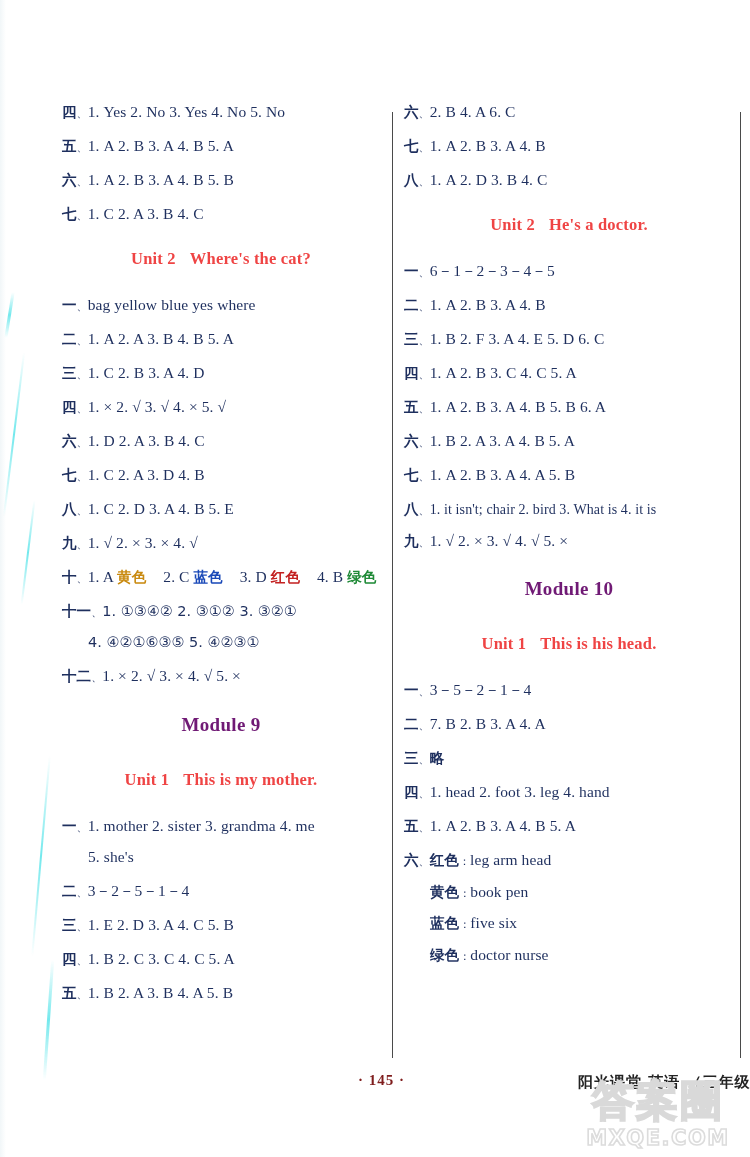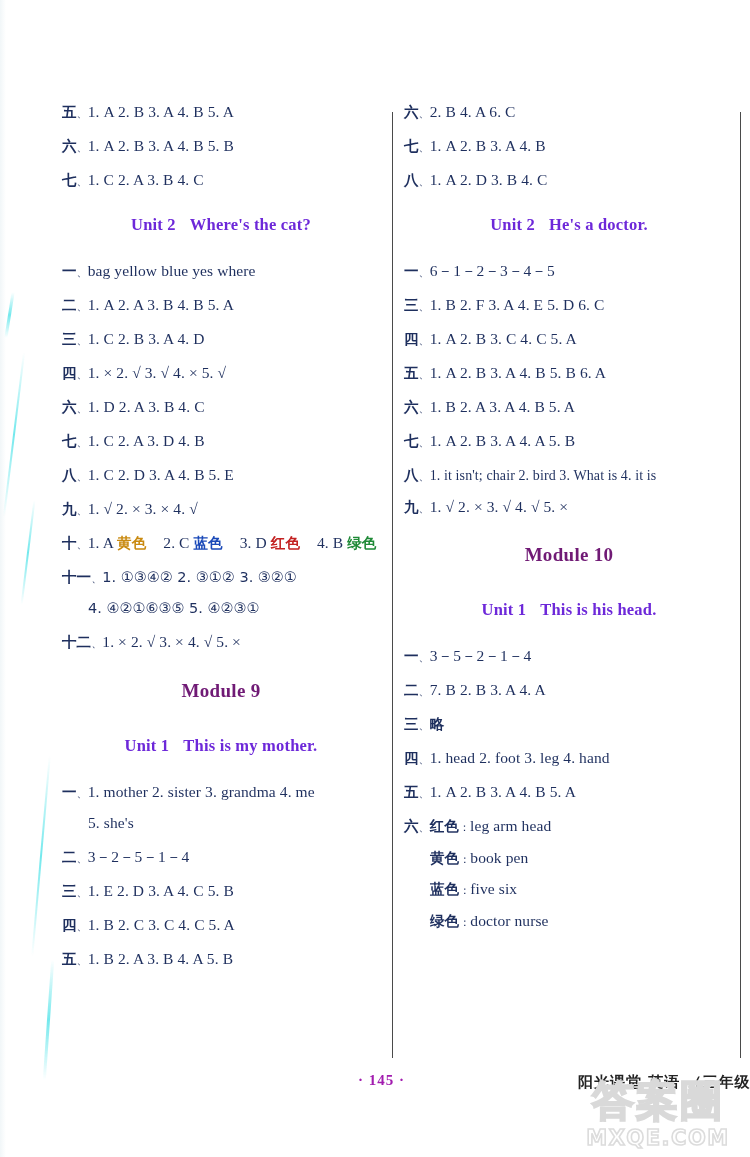--- a/index.html
+++ b/index.html
@@ -73,21 +73,21 @@
     font-size: 19px;
     color: #701a75;
     margin: 30px 0 34px 0;
     letter-spacing: 0.3px;
   }
   .unit-title {
     text-align: center;
     font-family: "Liberation Serif", "DejaVu Serif", serif;
     font-weight: bold;
     font-size: 16.5px;
-    color: #6d28d9;
+    color: #ef4444;
     margin: 27px 0 28px 0;
     letter-spacing: 0.2px;
   }
   .unit-title .gap { display: inline-block; width: 14px; }
 
   
   .c-yellow { color: #c98a10; font-weight: bold; }
   .c-blue   { color: #1a49b8; font-weight: bold; }
   .c-red    { color: #c32222; font-weight: bold; }
   .c-green  { color: #1f8a37; font-weight: bold; }
@@ -107,21 +107,21 @@
     top: 1072px;
     height: 24px;
   }
   .page-no {
     position: absolute;
     left: 358px;
     top: 0;
     font-family: "Liberation Serif", "DejaVu Serif", serif;
     font-weight: bold;
     font-size: 15px;
-    color: #a21caf;
+    color: #7f1d1d;
     letter-spacing: 1px;
   }
   .book-info {
     position: absolute;
     left: 578px;
     top: 1px;
     font-family: "DejaVu Sans", "Liberation Sans", sans-serif;
     font-size: 15px;
     font-weight: bold;
     color: #232323;
@@ -167,20 +167,23 @@
 <div class="scan-streak" style="left:27px; top:500px; width:2px; height:105px; transform:rotate(7deg);"></div>
 <div class="scan-streak" style="left:40px; top:756px; width:2px; height:200px; transform:rotate(5deg);"></div>
 <div class="scan-streak" style="left:47px; top:960px; width:3px; height:120px; transform:rotate(4deg);"></div>
 
 <div class="vrule mid"></div>
 <div class="vrule right"></div>
 
 <div class="col col-left">
 
   <div class="line">
+    <span class="cjk-b">四</span><span class="sep">、</span><span>1. Yes   2. No   3. Yes   4. No   5. No</span>
+  </div>
+  <div class="line">
     <span class="cjk-b">五</span><span class="sep">、</span><span>1. A    2. B    3. A    4. B    5. A</span>
   </div>
   <div class="line">
     <span class="cjk-b">六</span><span class="sep">、</span><span>1. A   2. B   3. A   4. B   5. B</span>
   </div>
   <div class="line">
     <span class="cjk-b">七</span><span class="sep">、</span><span>1. C   2. A   3. B   4. C</span>
   </div>
 
   <div class="unit-title">
@@ -264,20 +267,23 @@
   <div class="line">
     <span class="cjk-b">八</span><span class="sep">、</span><span>1. A   2. D   3. B   4. C</span>
   </div>
 
   <div class="unit-title">
     <span>Unit 2</span><span class="gap"></span><span>He's a doctor.</span>
   </div>
 
   <div class="line">
     <span class="cjk-b">一</span><span class="sep">、</span><span>6－1－2－3－4－5</span>
+  </div>
+  <div class="line">
+    <span class="cjk-b">二</span><span class="sep">、</span><span>1. A   2. B   3. A   4. B</span>
   </div>
   <div class="line">
     <span class="cjk-b">三</span><span class="sep">、</span><span>1. B   2. F   3. A   4. E   5. D   6. C</span>
   </div>
   <div class="line">
     <span class="cjk-b">四</span><span class="sep">、</span><span>1. A   2. B   3. C   4. C   5. A</span>
   </div>
   <div class="line">
     <span class="cjk-b">五</span><span class="sep">、</span><span>1. A   2. B   3. A   4. B   5. B   6. A</span>
   </div>

